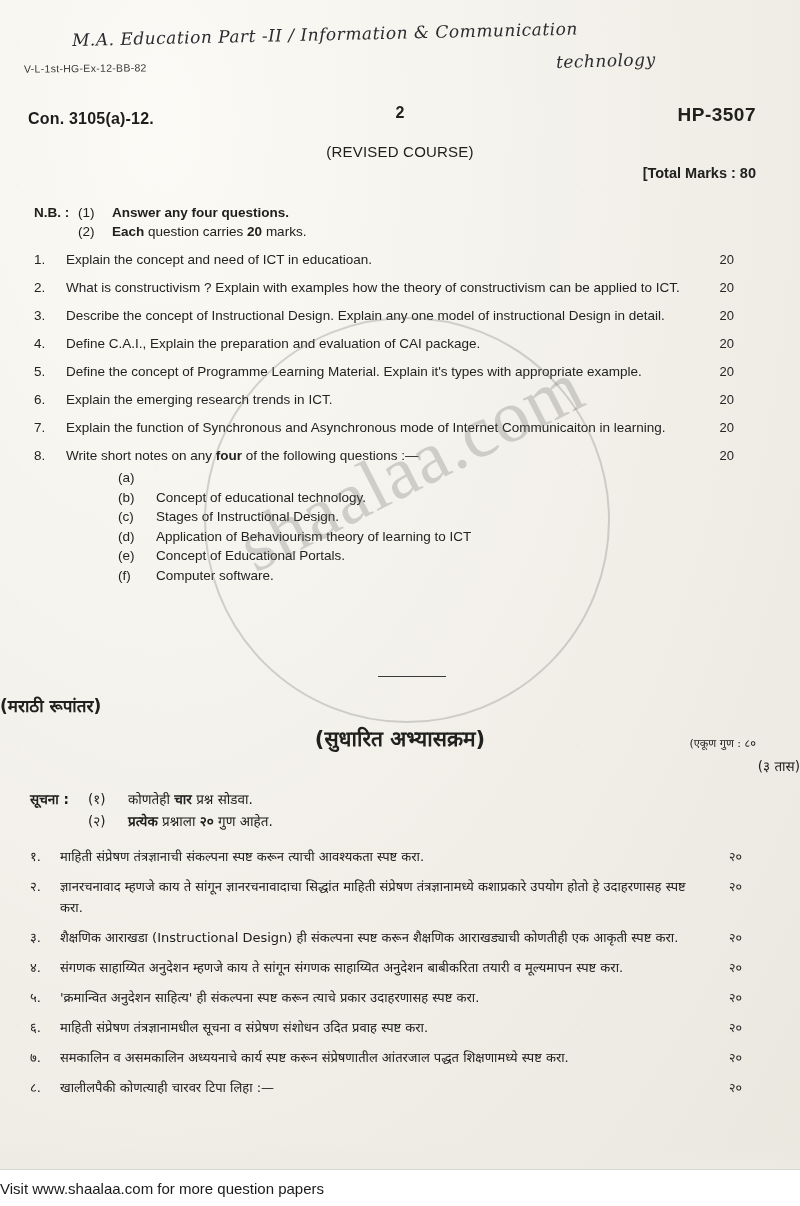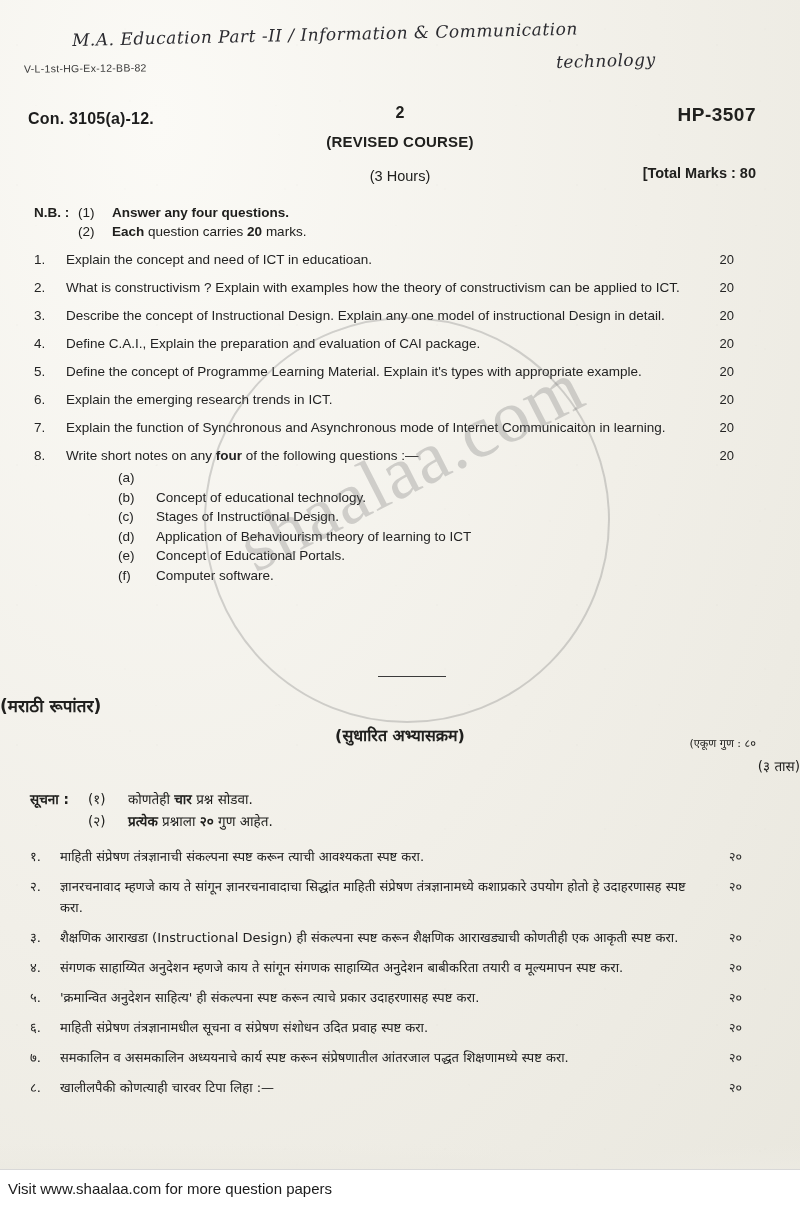--- a/index.html
+++ b/index.html
@@ -93,24 +93,24 @@
   }
   .code {
     position: absolute;
     right: 44px; top: 104px;
     font-size: 19px;
     font-weight: 700;
     letter-spacing: .5px;
   }
   .revised {
     position: absolute;
-    left: 0; right: 0; top: 133px;
+    left: 0; right: 0; top: 143px;
     text-align: center;
     font-size: 15px;
-    font-weight: 700;
+    font-weight: 400;
     letter-spacing: .2px;
   }
   .hours {
     position: absolute;
     left: 0; right: 0; top: 168px;
     text-align: center;
     font-size: 14.5px;
   }
   .marks {
     position: absolute;
@@ -185,21 +185,21 @@
     left: 0; right: 0; top: 694px;
     font-family: "DejaVu Sans", sans-serif;
     font-size: 17px;
     font-weight: 700;
   }
   .mar-sub {
     position: absolute;
     left: 0; right: 0; top: 724px;
     text-align: center;
     font-family: "DejaVu Sans", sans-serif;
-    font-size: 16px;
+    font-size: 21px;
     font-weight: 700;
   }
   .mar-hours {
     position: absolute;
     left: 0; right: 0; top: 757px;
     text-align: right;
     font-family: "DejaVu Sans", sans-serif;
     font-size: 13.5px;
   }
   .mar-marks {
@@ -276,21 +276,21 @@
 
   
   .footer {
     position: absolute;
     left: 0; right: 0; bottom: 0;
     height: 36px;
     background: #ffffff;
     border-top: 1px solid #d8d8d8;
     display: flex;
     align-items: center;
-    padding-left: 8px;
+    padding-left: 0;
     font-size: 15px;
     color: #1a1a1a;
     font-family: "Liberation Sans", sans-serif;
   }
   .fade-bottom {
     position: absolute;
     left: 0; right: 0; bottom: 36px;
     height: 26px;
     background: linear-gradient(to bottom, rgba(244,242,236,0) 0%, rgba(236,234,226,.9) 100%);
     pointer-events: none;
@@ -305,21 +305,20 @@
   <div class="doc">
 
     <div class="handwriting hw1">M.A. Education Part -II / Information &amp; Communication</div>
     <div class="handwriting hw2">technology</div>
     <div class="stamp">V-L-1st-HG-Ex-12-BB-82</div>
 
     <div class="con-no">Con. 3105(a)-12.</div>
     <div class="page-num">2</div>
     <div class="code">HP-3507</div>
     <div class="revised">(REVISED COURSE)</div>
-    <div class="hours">(3 Hours)</div>
     <div class="marks">[Total Marks : 80</div>
 
     <div class="nb">
       <div class="nb-row">
         <span class="nb-label" style="width:44px;">N.B. :</span>
         <span class="num">(1)</span>
         <span><b>Answer any four questions.</b></span>
       </div>
       <div class="nb-row" style="padding-left:44px;">
         <span class="num">(2)</span>

